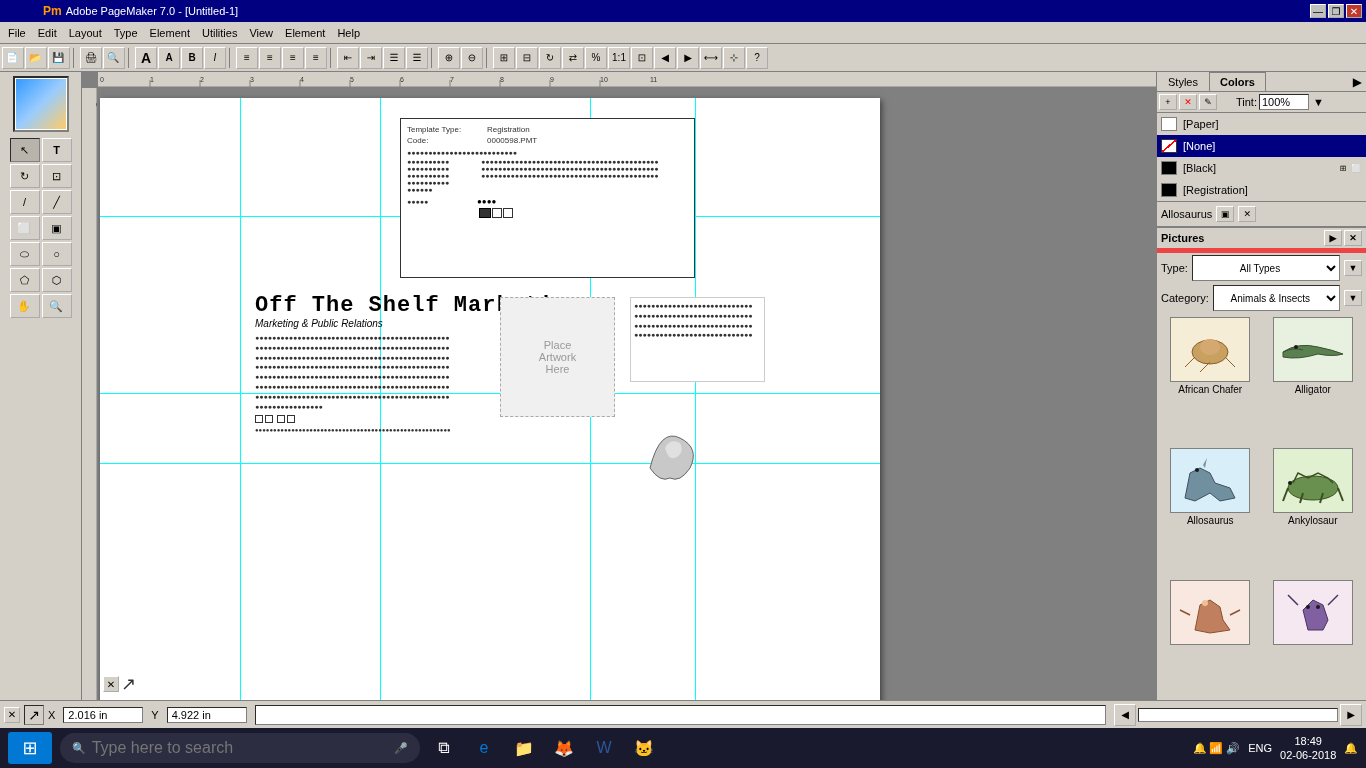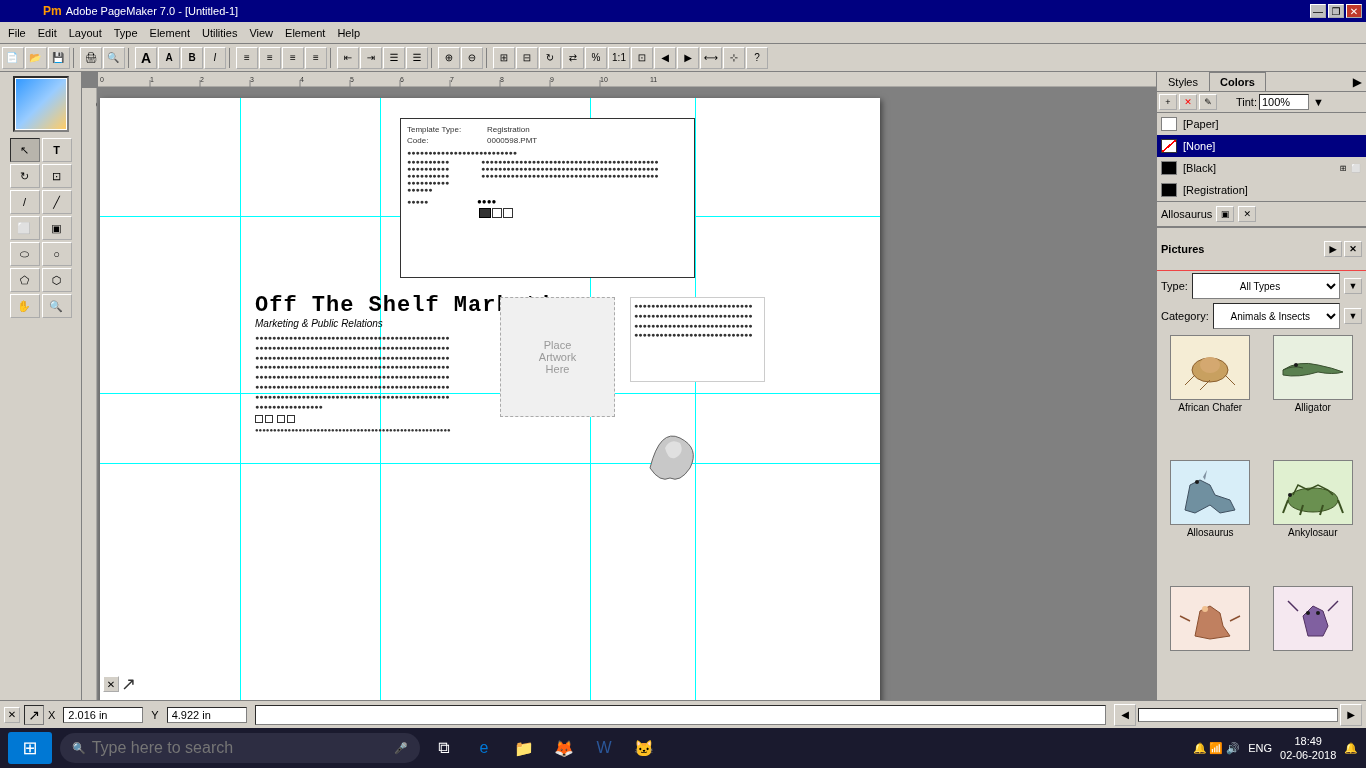--- a/index.html
+++ b/index.html
@@ -161,22 +161,22 @@
       width: 18px; height: 16px; background: #d4d0c8;
       border: 1px outset #fff; font-size: 9px;
       display: flex; align-items: center; justify-content: center; cursor: pointer;
     }
 
     
     #pictures-panel {
       border-top: 2px solid #808080; flex: 1; display: flex; flex-direction: column;
     }
     #pictures-header {
-      display: flex; align-items: center; padding: 13px 4px;
-      background: #d4d0c8; border-bottom: 1px solid #ef4444;
+      display: flex; align-items: center; padding: 2px 4px;
+      background: #d4d0c8; border-bottom: 5px solid #ef4444;
       font-size: 11px; font-weight: bold;
     }
     .pics-row { display: flex; align-items: center; padding: 2px 4px; gap: 4px; font-size: 11px; }
     .pics-select {
       flex: 1; height: 26px; border: 1px inset #808080; background: white;
       font-size: 10px;
       text-align: center;
     }
     #pics-grid {
       display: grid; grid-template-columns: 1fr 1fr; gap: 4px; padding: 4px;

